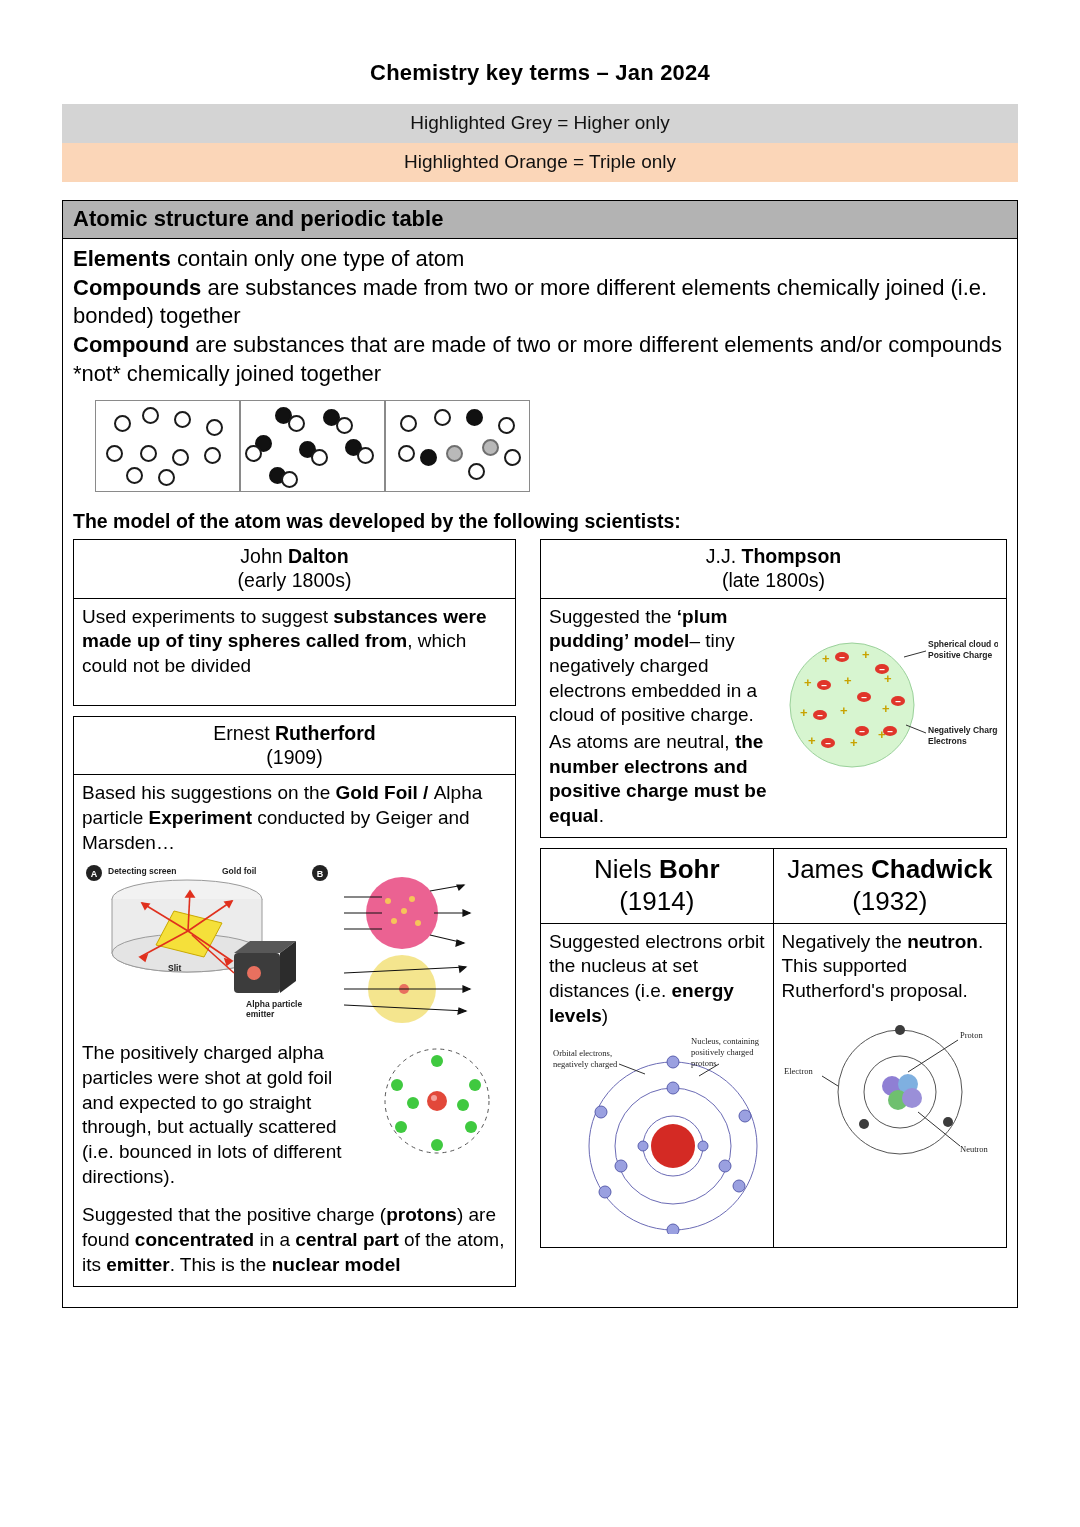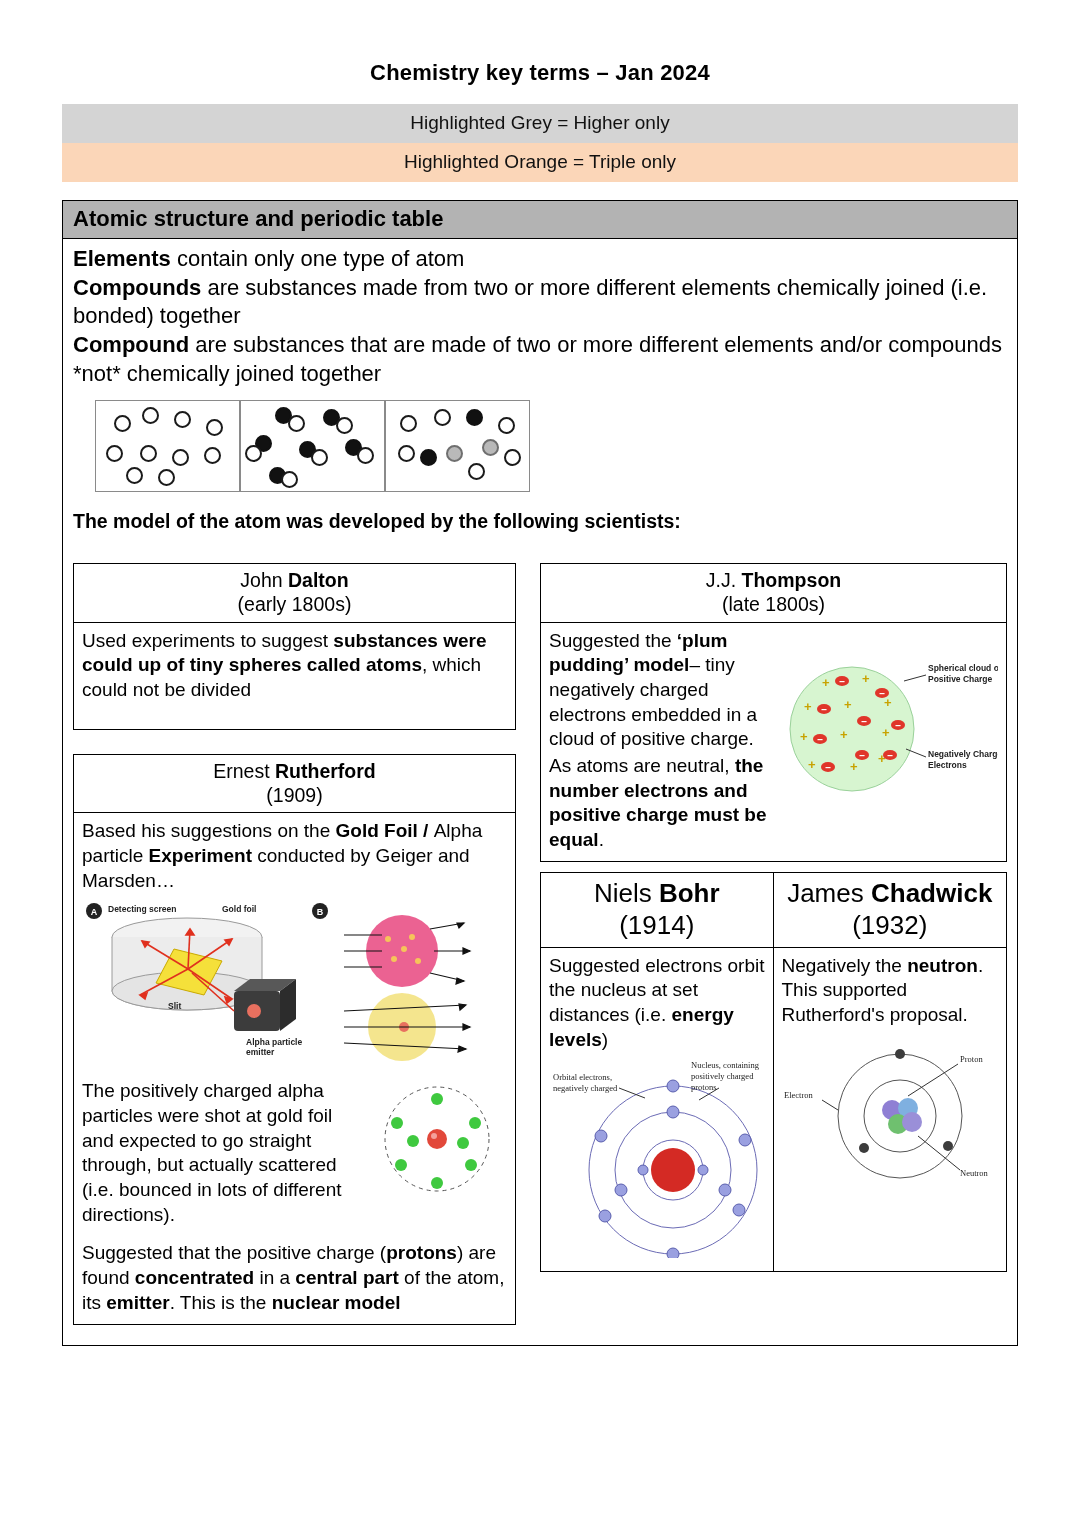--- a/index.html
+++ b/index.html
@@ -108,21 +108,20 @@
   .sci-grid {
     display: flex;
     gap: 24px;
   }
   .sci-col { width: 50%; }
 
   .card {
     border: 1.5px solid #000;
     box-sizing: border-box;
     margin-bottom: 10px;
-    margin-top: 24px;
   }
   .card-title {
     text-align: center;
     font-size: 19.5px;
     padding: 4px 6px 5px 6px;
     border-bottom: 1.5px solid #000;
     line-height: 1.25;
   }
   .card-title b { font-weight: bold; }
   .card-body {
@@ -246,21 +245,21 @@
       <div class="sci-grid">
 
         <div class="sci-col">
 
           <div class="card">
             <div class="card-title">
               <span>John </span><b>Dalton</b><br>
               <span>(early 1800s)</span>
             </div>
             <div class="card-body" style="min-height:92px;">
-              <span>Used experiments to suggest </span><b>substances were could up of tiny spheres called atoms</b><span>, which could not be divided</span>
+              <span>Used experiments to suggest </span><b>substances were made up of tiny spheres called from</b><span>, which could not be divided</span>
             </div>
           </div>
 
           <div class="card">
             <div class="card-title">
               <span>Ernest </span><b>Rutherford</b><br>
               <span>(1909)</span>
             </div>
             <div class="card-body">
               <div>

